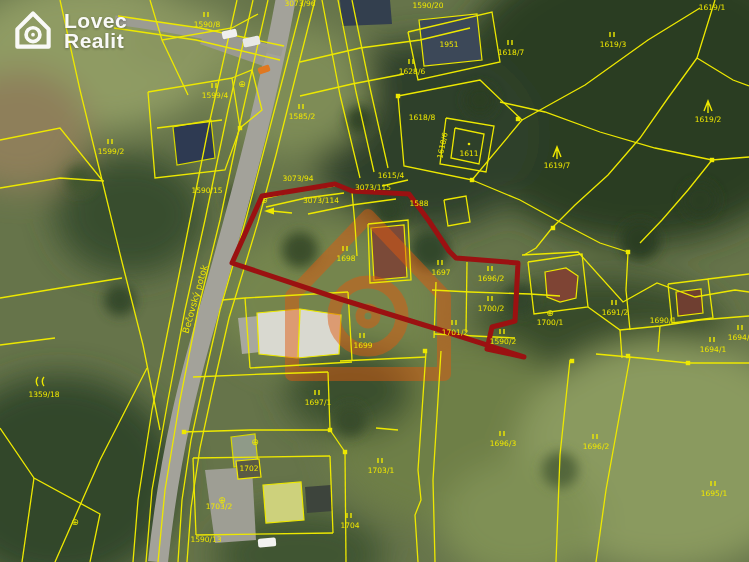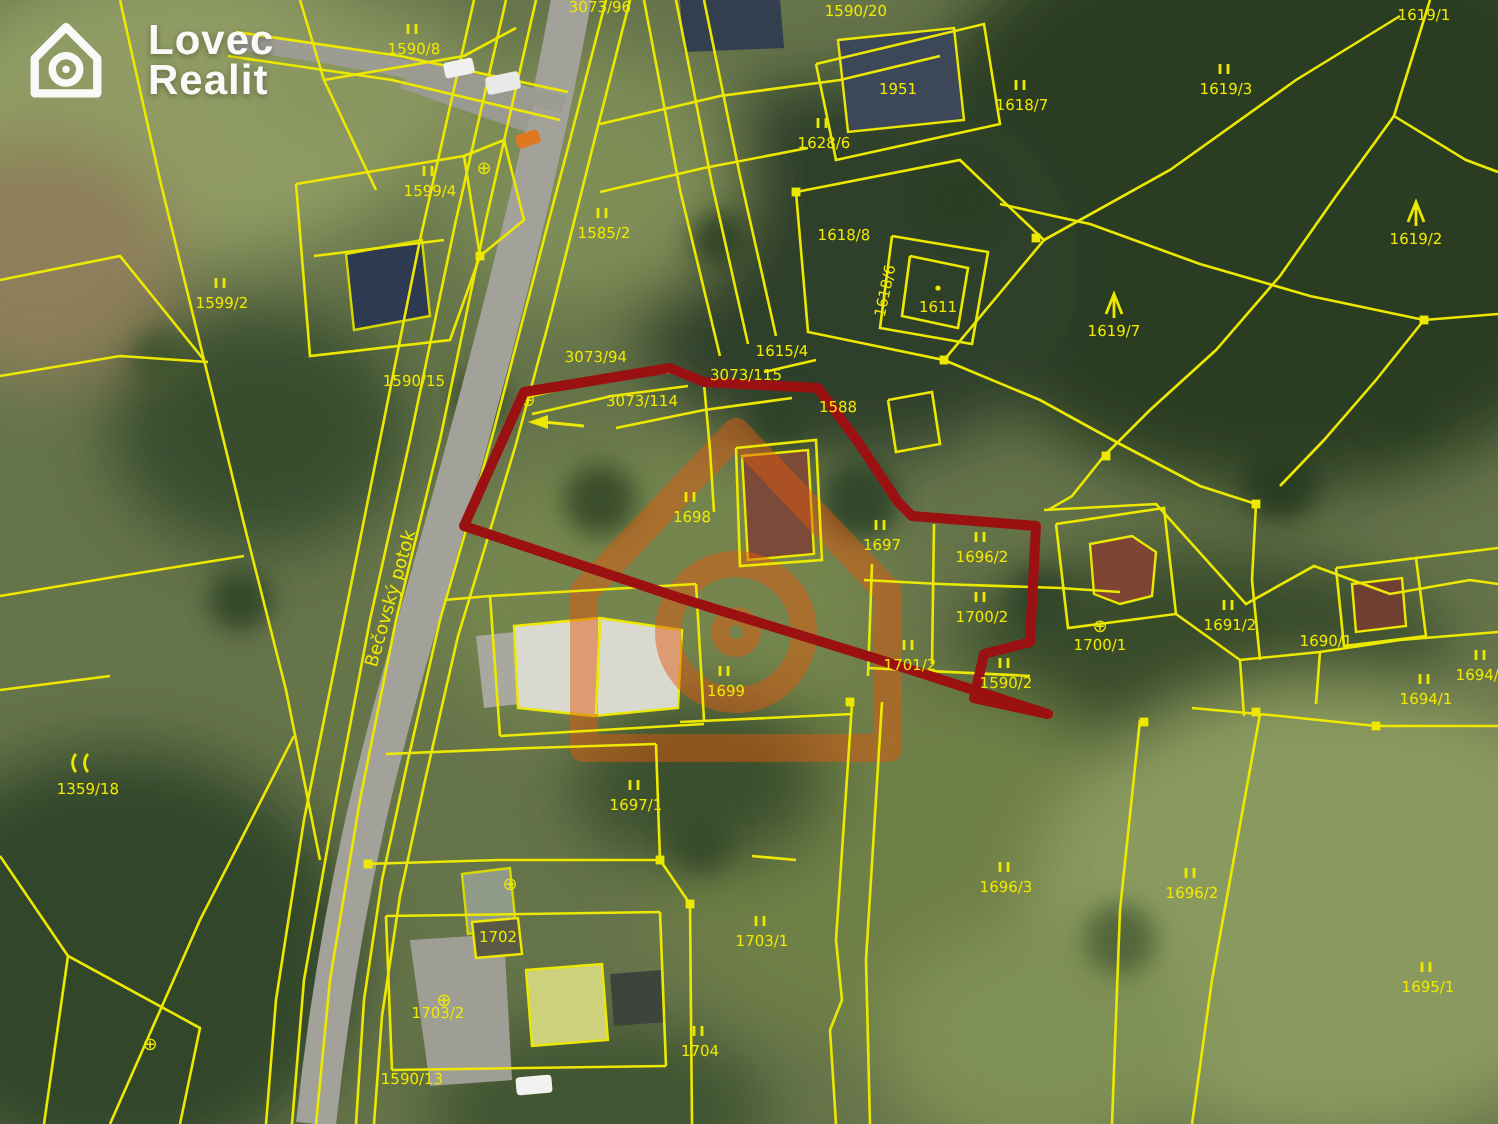--- a/index.html
+++ b/index.html
@@ -1,19 +1,19 @@
 <!DOCTYPE html>
 <html><head>
 <meta charset="utf-8">
 <style>
   html,body{margin:0;padding:0;background:#222;}
   .stage{position:relative;width:749px;height:562px;overflow:hidden;background:#66744a;
          font-family:"DejaVu Sans",sans-serif;}
   .stage svg.map{position:absolute;left:0;top:0;}
-  .logo{position:absolute;left:10px;top:8px;display:flex;align-items:center;gap:18px;
+  .logo{position:absolute;left:10px;top:8px;display:flex;align-items:center;gap:8px;
         opacity:.95;}
   .logo-text{color:#fff;font-family:"Liberation Sans",sans-serif;font-weight:bold;
              font-size:21px;line-height:.95;letter-spacing:.5px;
              text-shadow:0 1px 3px rgba(0,0,0,.35);}
 </style>
 </head>
 <body>
 
 <div class="stage">
 

